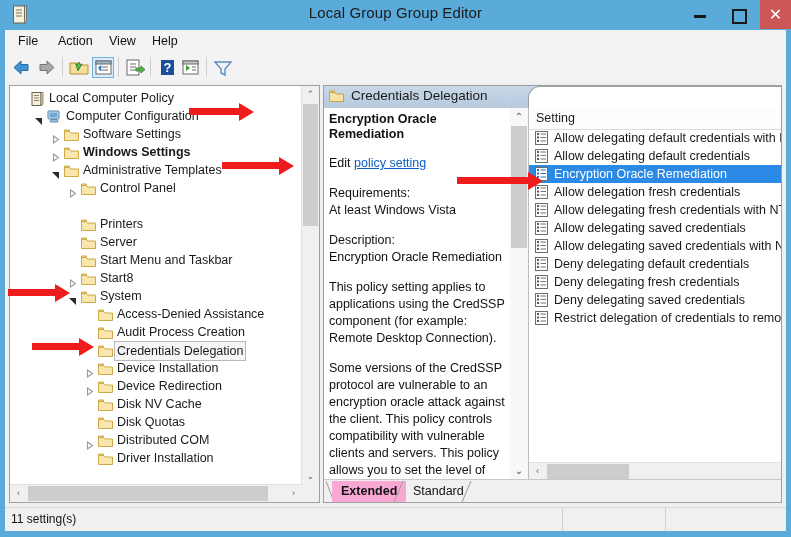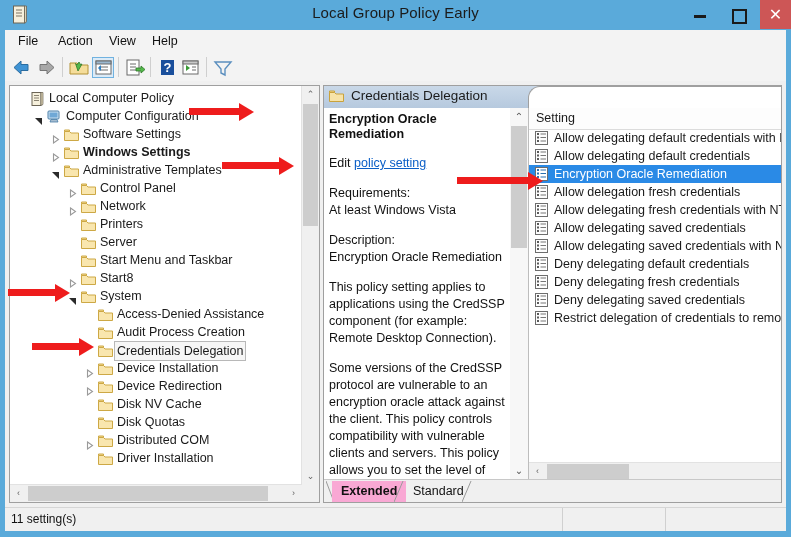--- a/index.html
+++ b/index.html
@@ -166,21 +166,21 @@
   <div class="titlebar">
     <span class="title-icon">
       <svg width="17" height="20" viewBox="0 0 17 20">
         <rect x="2.5" y="1" width="11" height="17" fill="#f6f0dc" stroke="#6b6455" stroke-width="1"></rect>
         <path d="M13.5 1 h2 v15 a2 2 0 0 1 -2 2 z" fill="#ddd3b6" stroke="#6b6455" stroke-width="0.8"></path>
         <line x1="5" y1="5" x2="11" y2="5" stroke="#7d7564" stroke-width="1"></line>
         <line x1="5" y1="8" x2="11" y2="8" stroke="#7d7564" stroke-width="1"></line>
         <line x1="5" y1="11" x2="11" y2="11" stroke="#7d7564" stroke-width="1"></line>
       </svg>
     </span>
-    <div class="title-text">Local Group Policy Early</div>
+    <div class="title-text">Local Group Group Editor</div>
 
     <div class="btn-min">
       <span class="glyph-min"></span>
     </div>
     <div class="btn-max">
       <span class="glyph-max"></span>
     </div>
     <div class="btn-close">
       <span class="glyph-close">✕</span>
     </div>
@@ -311,30 +311,20 @@
           </div>
           <div class="tree-row" style="top: 93px;">
             <span class="expander" style="left: 58px;"><svg width="9" height="9" viewBox="0 0 9 9">
                 <path d="M2.5 1 L7.5 4.5 L2.5 8 Z" fill="none" stroke="#9a9a9a" stroke-width="1.1"></path>
               </svg></span>
             <span class="folder" style="left: 71px;"><svg width="15" height="12" viewBox="0 0 15 12">
                 <path d="M0.5 2.5 h5 l1.5 1.5 h7.5 v7.5 h-14 z" fill="#f9e6ae" stroke="#cda845" stroke-width="1"></path>
                 <path d="M0.5 1 h5 v1.5 h-5 z" fill="#f4dc95" stroke="#cda845" stroke-width="1"></path>
               </svg></span>
             <span class="lbl" style="left: 90px;">Control Panel</span>
-          </div>
-          <div class="tree-row" style="top: 111px;">
-            <span class="expander" style="left: 58px;"><svg width="9" height="9" viewBox="0 0 9 9">
-                <path d="M2.5 1 L7.5 4.5 L2.5 8 Z" fill="none" stroke="#9a9a9a" stroke-width="1.1"></path>
-              </svg></span>
-            <span class="folder" style="left: 71px;"><svg width="15" height="12" viewBox="0 0 15 12">
-                <path d="M0.5 2.5 h5 l1.5 1.5 h7.5 v7.5 h-14 z" fill="#f9e6ae" stroke="#cda845" stroke-width="1"></path>
-                <path d="M0.5 1 h5 v1.5 h-5 z" fill="#f4dc95" stroke="#cda845" stroke-width="1"></path>
-              </svg></span>
-            <span class="lbl" style="left: 90px;">Network</span>
           </div>
           <div class="tree-row" style="top: 129px;">
             <span class="folder" style="left: 71px;"><svg width="15" height="12" viewBox="0 0 15 12">
                 <path d="M0.5 2.5 h5 l1.5 1.5 h7.5 v7.5 h-14 z" fill="#f9e6ae" stroke="#cda845" stroke-width="1"></path>
                 <path d="M0.5 1 h5 v1.5 h-5 z" fill="#f4dc95" stroke="#cda845" stroke-width="1"></path>
               </svg></span>
             <span class="lbl" style="left: 90px;">Printers</span>
           </div>
           <div class="tree-row" style="top: 147px;">
             <span class="folder" style="left: 71px;"><svg width="15" height="12" viewBox="0 0 15 12">

